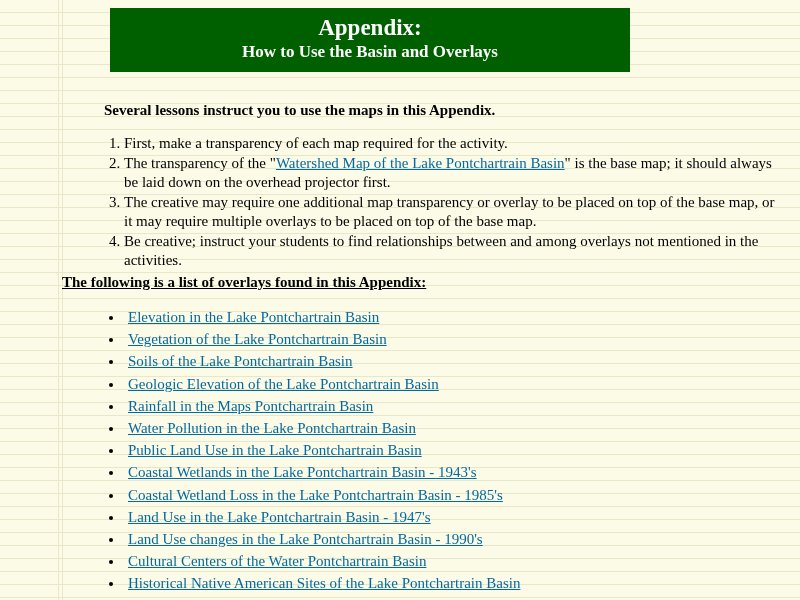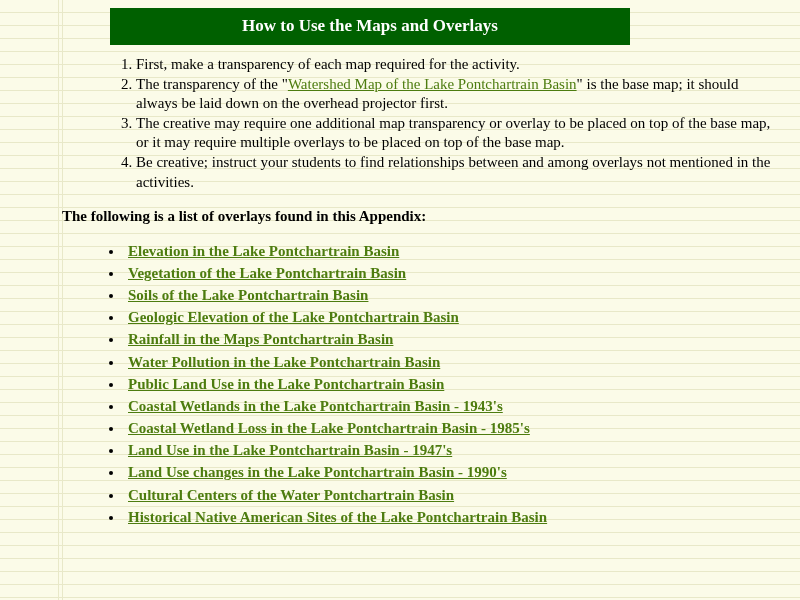--- a/index.html
+++ b/index.html
@@ -47,60 +47,62 @@
     font-weight: bold;
     line-height: 1.25;
   }
   .intro {
     margin-top: 30px;
     margin-left: 42px;
     font-weight: bold;
     font-size: 15px;
   }
   ol.lessons {
-    margin: 10px 0 0 12px;
+    margin: 10px 0 0 0;
     padding-left: 62px;
     font-size: 15px;
     line-height: 1.27;
   }
   ol.lessons li {
     margin-bottom: 1px;
   }
   a {
-    color: #4d7c0f;
+    color: #0369a1;
     text-decoration: underline;
   }
   .overlays-heading {
-    margin-top: 16px;
+    margin-top: 4px;
     font-weight: bold;
     font-size: 15px;
+    text-decoration: underline;
   }
   ul.overlays {
     margin: 12px 0 0 0;
     padding-left: 62px;
     font-size: 15px;
     line-height: 1.48;
     list-style-type: disc;
   }
   ul.overlays li {
     padding-left: 4px;
-    font-weight: bold;
   }
 </style>
 </head>
 <body>
 
 <div class="page">
 
   <div class="title-banner">
-    <div class="title-sub">How to Use the Maps and Overlays</div>
+    <div class="title-main">Appendix:</div>
+    <div class="title-sub">How to Use the Basin and Overlays</div>
   </div>
 
   <div class="content">
 
+    <p class="intro">Several lessons instruct you to use the maps in this Appendix.</p>
 
     <ol class="lessons">
       <li>First, make a transparency of each map required for the activity.</li>
       <li><span>The transparency of the "</span><a href="#">Watershed Map of the Lake Pontchartrain Basin</a><span>" is the base map; it should always be laid down on the overhead projector first.</span></li>
       <li>The creative may require one additional map transparency or overlay to be placed on top of the base map, or it may require multiple overlays to be placed on top of the base map.</li>
       <li>Be creative; instruct your students to find relationships between and among overlays not mentioned in the activities.</li>
     </ol>
 
     <p class="overlays-heading">The following is a list of overlays found in this Appendix:</p>
 

